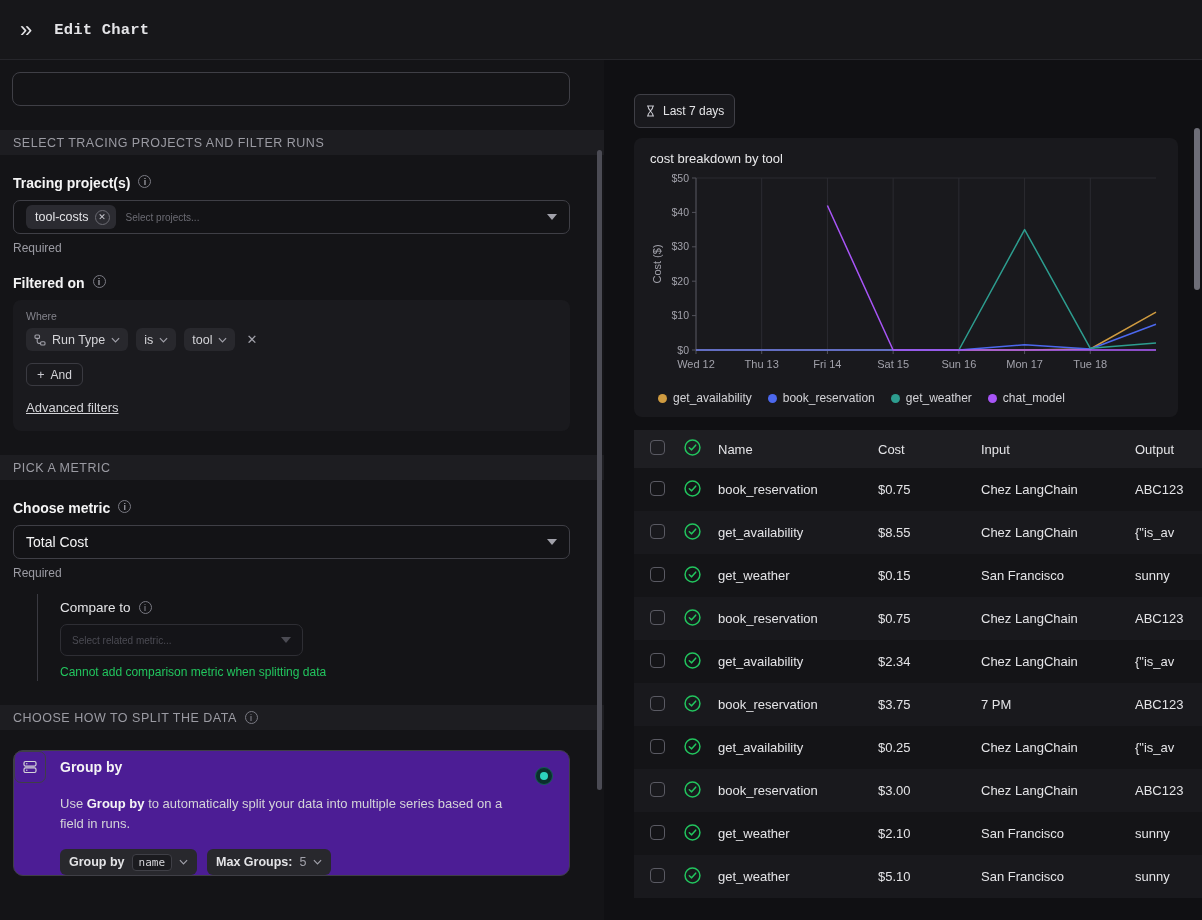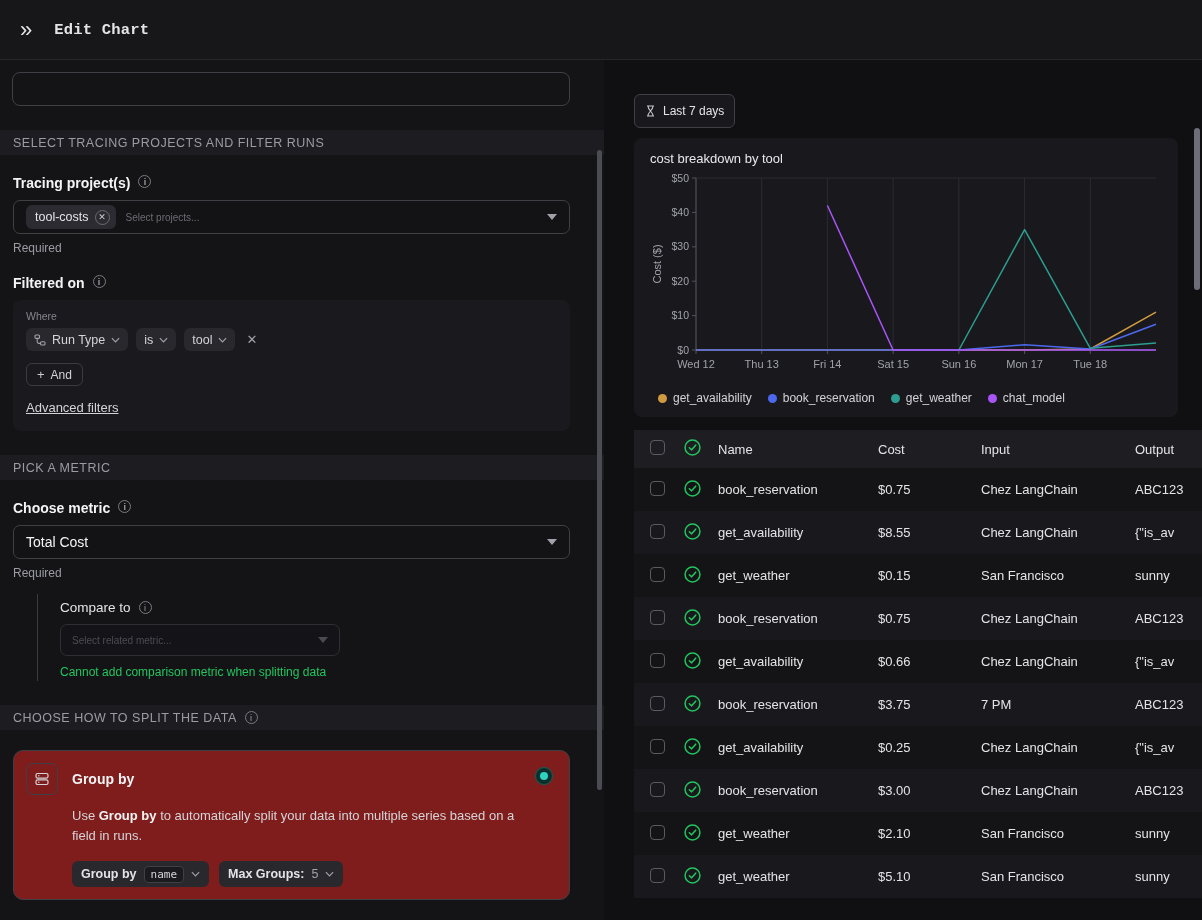--- a/index.html
+++ b/index.html
@@ -41,25 +41,25 @@
   .where { font-size:10.5px; color:#85858d; }
   .chips { display:flex; align-items:center; gap:8px; margin-top:6px; }
   .chip { display:inline-flex; align-items:center; gap:6px; background:#28282d; border-radius:6px; height:23px; padding:0 8px; font-size:12.5px; color:#d4d4d8; cursor:pointer; }
   .xbtn { color:#a1a1aa; font-size:13px; margin-left:3px; cursor:pointer; }
   .and-btn { display:inline-flex; align-items:center; gap:6px; border:1px solid #3a3a41; border-radius:6px; height:23px; padding:0 10px; font-size:12px; color:#d4d4d8; margin-top:12px; cursor:pointer; }
   .plus { font-size:13px; color:#c8c8cf; }
   .adv-link { display:inline-block; margin-top:14px; font-size:13px; color:#d4d4d8; text-decoration:underline; cursor:pointer; }
 
   .compare { margin:14px 34px 0 37px; border-left:1px solid #3a3a41; padding:6px 0 2px 22px; }
   .cmp-label { display:flex; align-items:center; gap:8px; font-size:13.5px; color:#e4e4e7; }
-  .cmp-select { margin-top:9px; width:280px; height:32px; border:1px solid #2e2e34; border-radius:7px; display:flex; align-items:center; padding:0 11px; background:#141418; }
+  .cmp-select { margin-top:9px; width:243px; height:32px; border:1px solid #2e2e34; border-radius:7px; display:flex; align-items:center; padding:0 11px; background:#141418; }
   .cmp-select .placeholder { color:#4b4b53; }
   .cmp-note { margin-top:9px; font-size:12px; color:#22c55e; }
 
-  .group-card { margin:20px 34px 0 13px; background:#7f1d1d; border:1px solid #3f3f46; border-radius:10px; padding:12px; position:relative; }
+  .group-card { margin:20px 34px 0 13px; background:#4c1d95; border:1px solid #3f3f46; border-radius:10px; padding:0; position:relative; }
   .gc-head { display:flex; align-items:center; gap:14px; }
   .gc-icon { width:32px; height:32px; border:1px solid #3f3f46; border-radius:7px; display:flex; align-items:center; justify-content:center; flex:none; }
   .gc-title { font-size:14px; font-weight:700; color:#f4f4f5; }
   .radio { position:absolute; top:16px; right:16px; width:18px; height:18px; border-radius:50%; background:#0b2f2c; border:1px solid #155e56; display:flex; align-items:center; justify-content:center; cursor:pointer; }
   .radio::after { content:""; width:8px; height:8px; border-radius:50%; background:#2dd4bf; }
   .gc-desc { margin:11px 0 0 46px; font-size:13px; color:#d4d4d8; line-height:1.55; max-width:445px; }
   .gc-desc b { color:#f4f4f5; }
   .gc-btns { margin:15px 0 0 46px; display:flex; gap:10px; }
   .gc-btn { display:inline-flex; align-items:center; gap:7px; background:#28282d; border-radius:6px; height:26px; padding:0 9px; font-size:12.5px; color:#e4e4e7; cursor:pointer; }
   .gc-btn b { font-weight:700; }
@@ -389,21 +389,21 @@
           </div>
           <div class="trow">
             <div class="cell"><span class="checkbox"></span></div>
             <div class="cell"><span class="status-icon">
                 <svg width="17" height="17" viewBox="0 0 16 16">
                   <circle cx="8" cy="8" r="7" fill="none" stroke="#22c55e" stroke-width="1.4"></circle>
                   <path d="M5 8.2 7.2 10.2 11 5.8" fill="none" stroke="#22c55e" stroke-width="1.4" stroke-linecap="round" stroke-linejoin="round"></path>
                 </svg>
               </span></div>
             <div class="cell">get_availability</div>
-            <div class="cell">$0.66</div>
+            <div class="cell">$2.34</div>
             <div class="cell">Chez LangChain</div>
             <div class="cell">{"is_av</div>
           </div>
           <div class="trow">
             <div class="cell"><span class="checkbox"></span></div>
             <div class="cell"><span class="status-icon">
                 <svg width="17" height="17" viewBox="0 0 16 16">
                   <circle cx="8" cy="8" r="7" fill="none" stroke="#22c55e" stroke-width="1.4"></circle>
                   <path d="M5 8.2 7.2 10.2 11 5.8" fill="none" stroke="#22c55e" stroke-width="1.4" stroke-linecap="round" stroke-linejoin="round"></path>
                 </svg>

